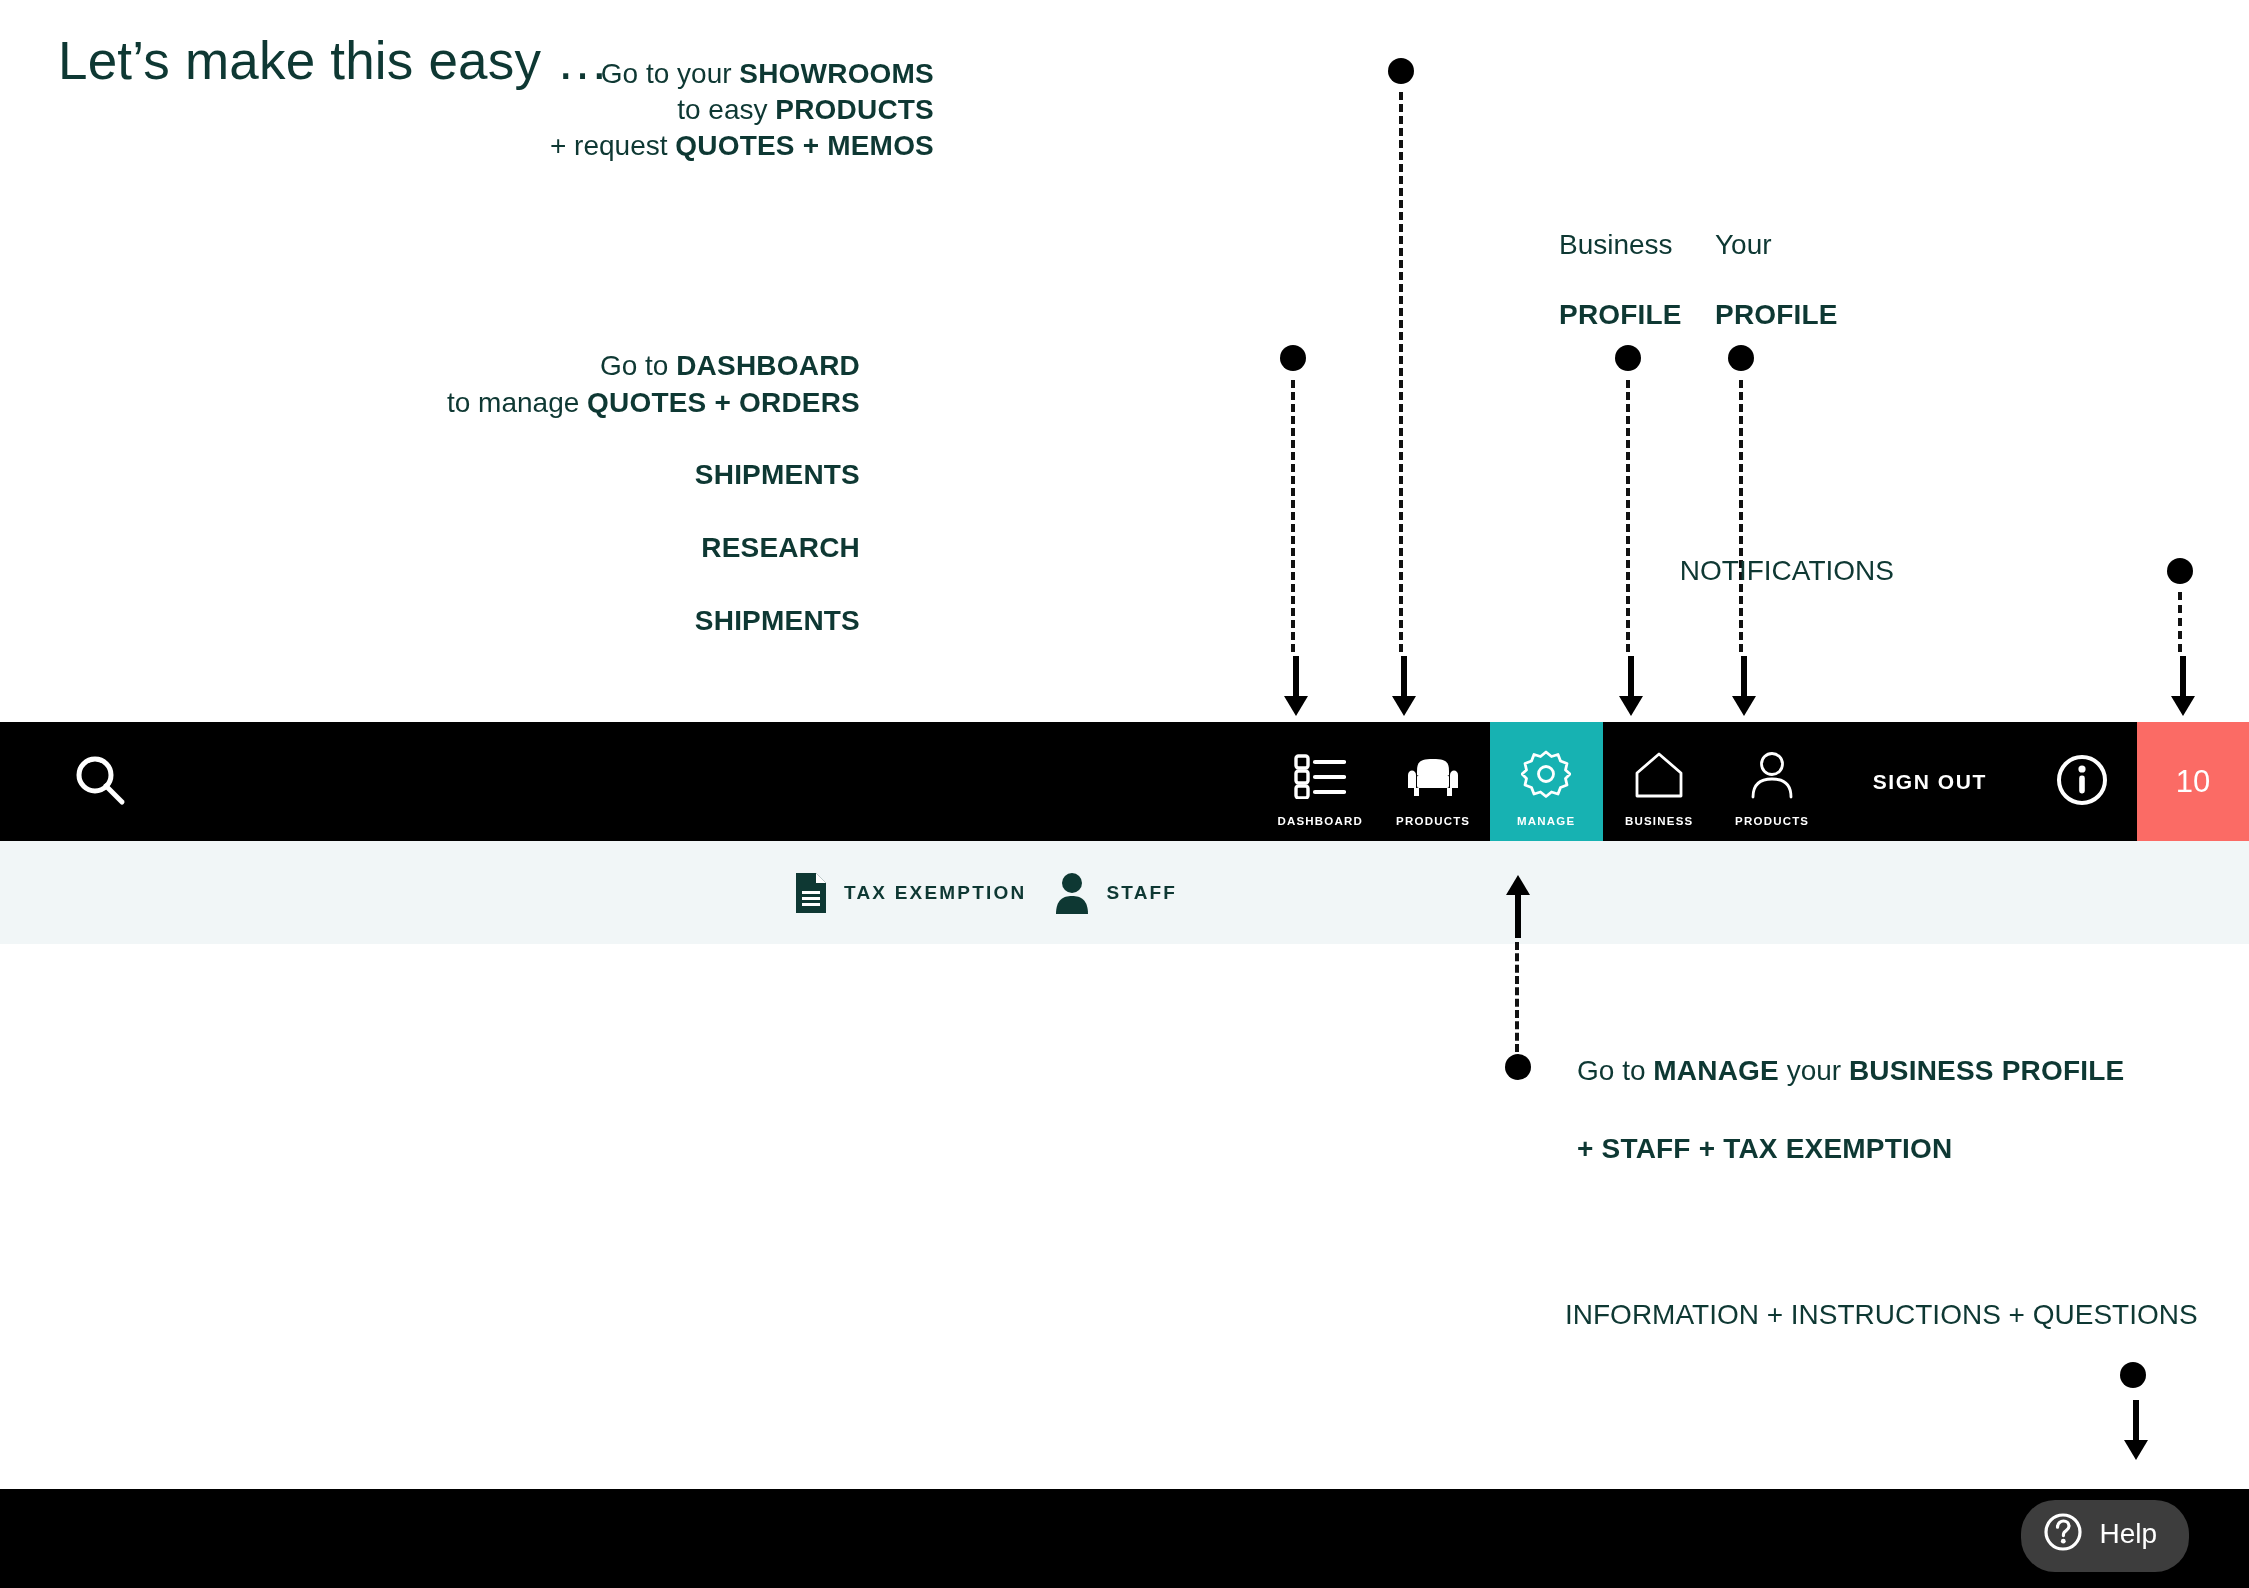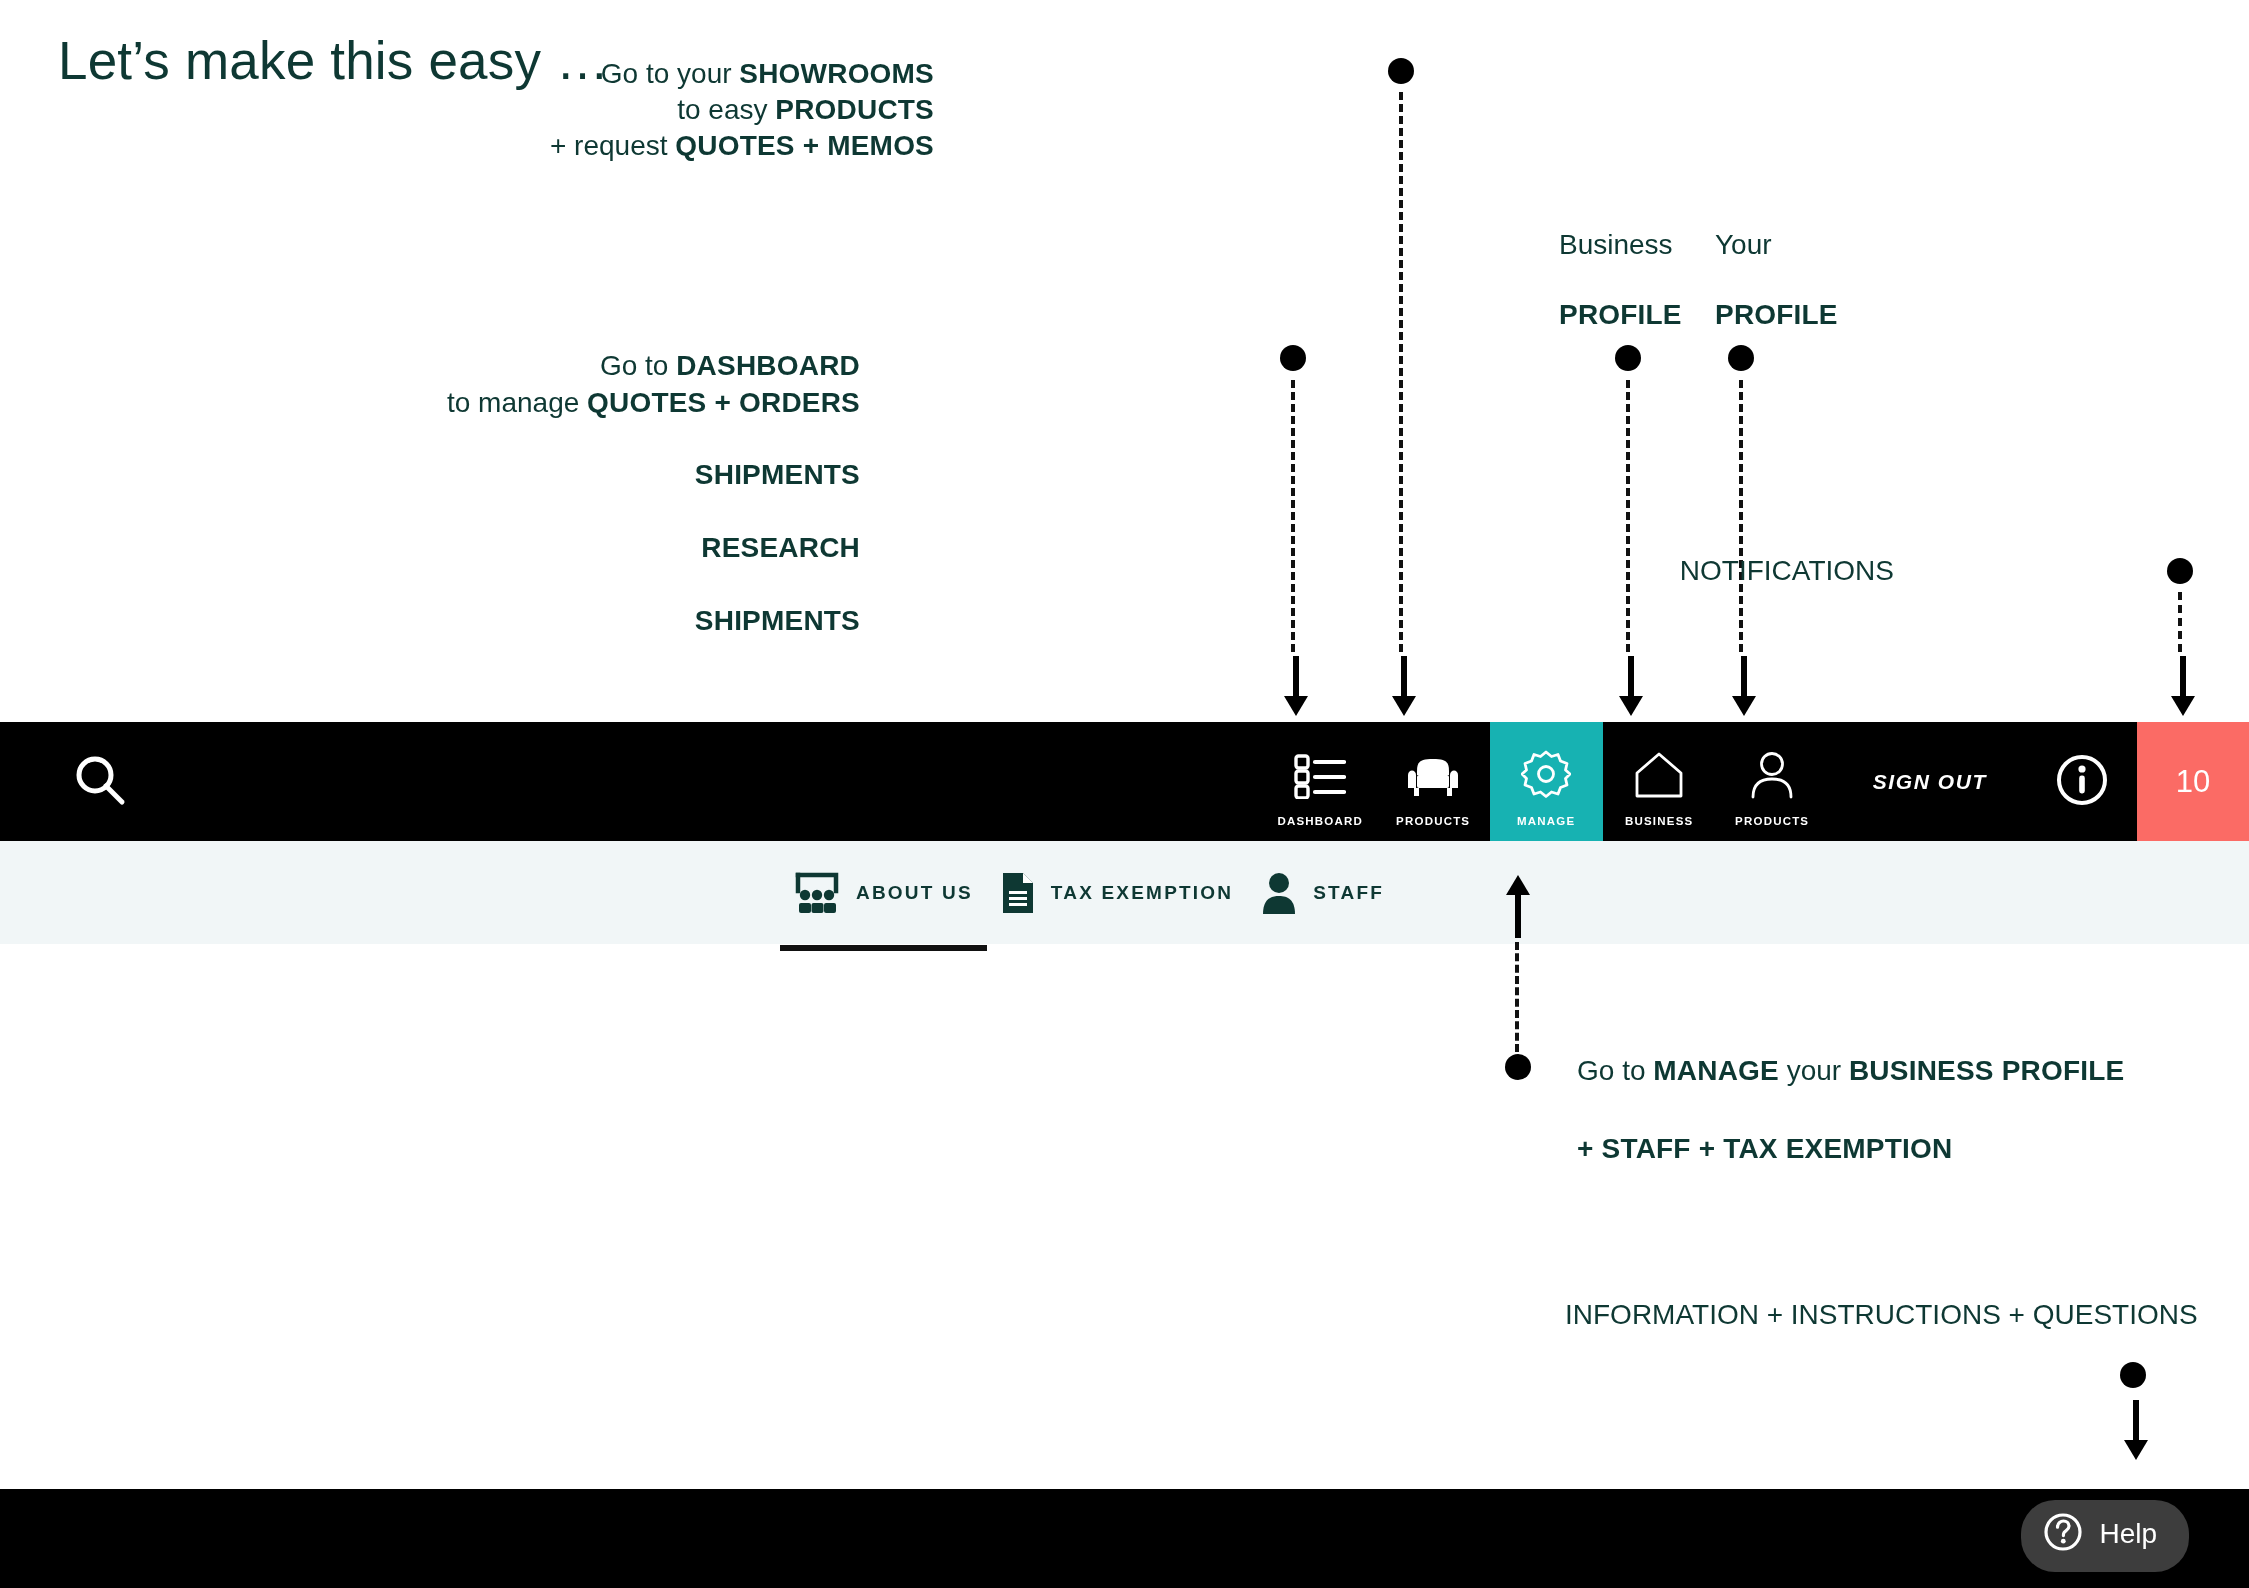--- a/index.html
+++ b/index.html
@@ -106,21 +106,20 @@
     font-size: 11.5px;
     font-weight: 700;
     color: #fff;
     letter-spacing: 1.2px;
     position: absolute;
     bottom: 14px;
   }
   .nav-signout {
     display: flex; align-items: center;
     padding: 0 40px 0 44px;
-    font-style: italic;
   }
   .nav-signout span {
     color: #fff;
     font-size: 21px;
     font-weight: 700;
     letter-spacing: 1.6px;
   }
   .nav-info {
     width: 110px;
     display: flex; align-items: center; justify-content: center;
@@ -360,35 +359,20 @@
 
     <div class="nav-badge">
       <span>10</span>
     </div>
 
   </div>
 
   <div class="subnav">
     <div class="subnav-inner">
 
-      <div class="sub-item active">
-        <span class="sico">
-          <svg width="46" height="44" viewBox="0 0 46 44" aria-hidden="true">
-            <path d="M4 4 L42 4 L42 20" fill="none" stroke="#0E3833" stroke-width="4.5" stroke-linecap="square"></path>
-            <path d="M4 4 L4 20" fill="none" stroke="#0E3833" stroke-width="4.5" stroke-linecap="square"></path>
-            <circle cx="11" cy="24" r="5.2" fill="#0E3833"></circle>
-            <circle cx="23" cy="24" r="5.2" fill="#0E3833"></circle>
-            <circle cx="35" cy="24" r="5.2" fill="#0E3833"></circle>
-            <rect x="5" y="32" width="12" height="10" rx="2" fill="#0E3833"></rect>
-            <rect x="17.5" y="32" width="12" height="10" rx="2" fill="#0E3833"></rect>
-            <rect x="30" y="32" width="12" height="10" rx="2" fill="#0E3833"></rect>
-          </svg>
-        </span>
-        <span class="slbl">ABOUT US</span>
-      </div>
 
       <div class="sub-item">
         <span class="sico">
           <svg width="34" height="44" viewBox="0 0 34 44" aria-hidden="true">
             <path d="M2 2 L22 2 L32 12 L32 42 L2 42 Z" fill="#0E3833"></path>
             <path d="M22 2 L22 12 L32 12 Z" fill="#ffffff"></path>
             <rect x="8" y="20" width="18" height="3" fill="#ffffff"></rect>
             <rect x="8" y="26" width="18" height="3" fill="#ffffff"></rect>
             <rect x="8" y="32" width="18" height="3" fill="#ffffff"></rect>
           </svg>

